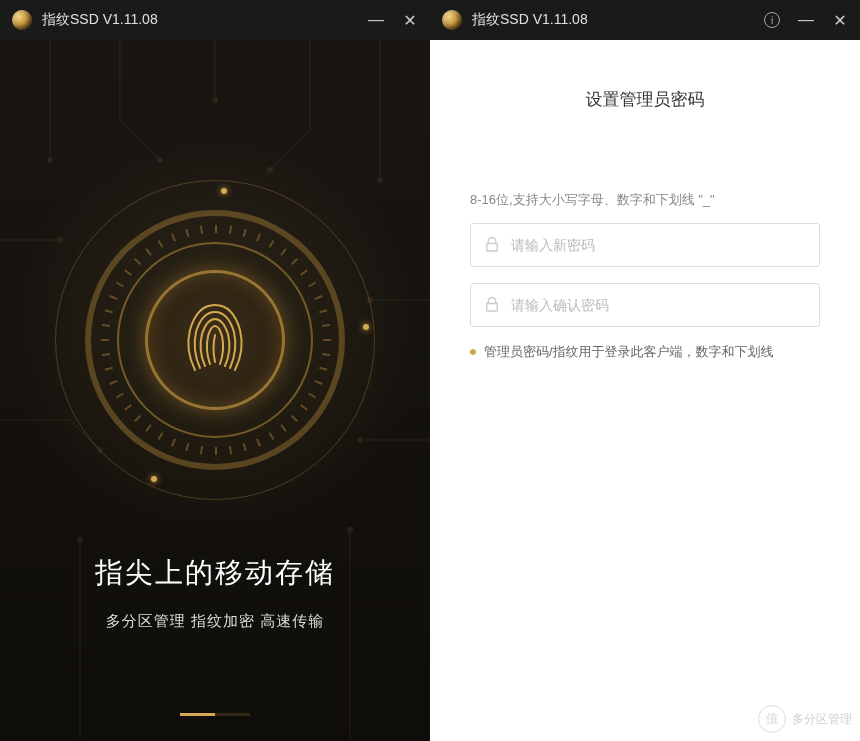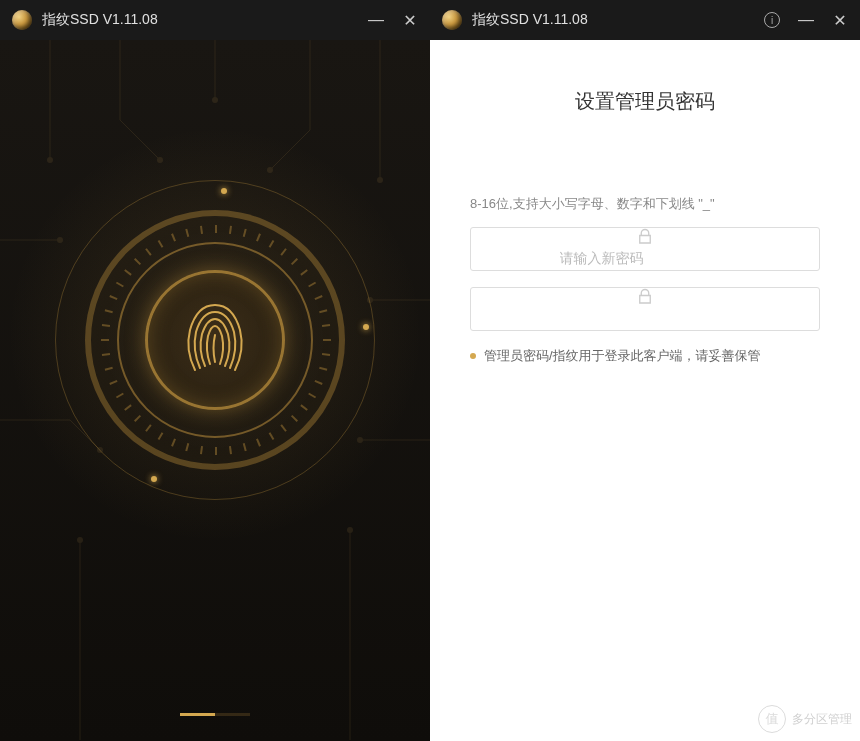--- a/index.html
+++ b/index.html
@@ -156,39 +156,38 @@
       background: #d4a850;
     }
     
     .form-pane {
       flex: 1;
       background: #fff;
       padding: 48px 40px 0;
     }
     .form-title {
       text-align: center;
-      font-size: 20px;
+      font-size: 17px;
       color: #333;
       font-weight: 500;
       margin-bottom: 80px;
     }
     .hint {
       font-size: 13px;
       color: #888;
       margin-bottom: 14px;
     }
     .input-wrap {
       display: flex;
       align-items: center;
       border: 1px solid #ddd;
       border-radius: 3px;
       padding: 0 12px;
       height: 44px;
       margin-bottom: 16px;
-      flex-direction: column;
     }
     .input-wrap svg { width: 18px; height: 18px; flex-shrink: 0; }
     .input-wrap input {
       border: none;
       outline: none;
       flex: 1;
       margin-left: 10px;
       font-size: 14px;
       color: #333;
       background: transparent;
@@ -341,20 +340,24 @@
       <div class="dot-accent" style="bottom:18px;left:30%;"></div>
       <div class="dot-accent" style="top:45%;right:6px;"></div>
       <svg class="fp-svg" viewBox="0 0 100 100">
         <path d="M30 80 Q20 60 25 40 Q32 15 50 15 Q68 15 75 40 Q80 60 70 80"></path>
         <path d="M35 78 Q27 60 31 42 Q37 22 50 22 Q63 22 69 42 Q73 60 65 78"></path>
         <path d="M40 76 Q33 60 37 44 Q42 29 50 29 Q58 29 63 44 Q67 60 60 76"></path>
         <path d="M45 74 Q40 60 43 46 Q46 36 50 36 Q54 36 57 46 Q60 60 55 74"></path>
         <path d="M50 72 Q47 58 50 45"></path>
       </svg>
     </div>
+    <div class="splash-text">
+      <div class="splash-title">指尖上的移动存储</div>
+      <div class="splash-sub">多分区管理 指纹加密 高速传输</div>
+    </div>
     <div class="progress">
         <div class="progress-fill"></div>
       </div>
   </div>
 </div>
 
 <div class="window">
   <div class="titlebar">
     <div class="app-icon"></div>
     <span>指纹SSD V1.11.08</span>
@@ -370,20 +373,21 @@
     <div class="input-wrap">
       <svg viewBox="0 0 24 24">
           <path fill="none" stroke="#ccc" stroke-width="1.8" d="M7 10V7a5 5 0 0110 0v3M5 10h14v10H5z"></path>
         </svg>
       <input type="password" placeholder="请输入新密码" style="">
     </div>
     <div class="input-wrap">
       <svg viewBox="0 0 24 24">
           <path fill="none" stroke="#ccc" stroke-width="1.8" d="M7 10V7a5 5 0 0110 0v3M5 10h14v10H5z"></path>
         </svg>
-    </div>
-    <div class="note">管理员密码/指纹用于登录此客户端，请妥善保管</div>
+      <input type="password" placeholder="请输入确认密码" style="">
+    </div>
+    <div class="note">管理员密码/指纹用于登录此客户端，数字和下划线</div>
   </div>
   <div class="watermark">
     <div class="watermark-badge">值</div>
     <span>多分区管理</span>
   </div>
 </div>
 
 </body></html>

